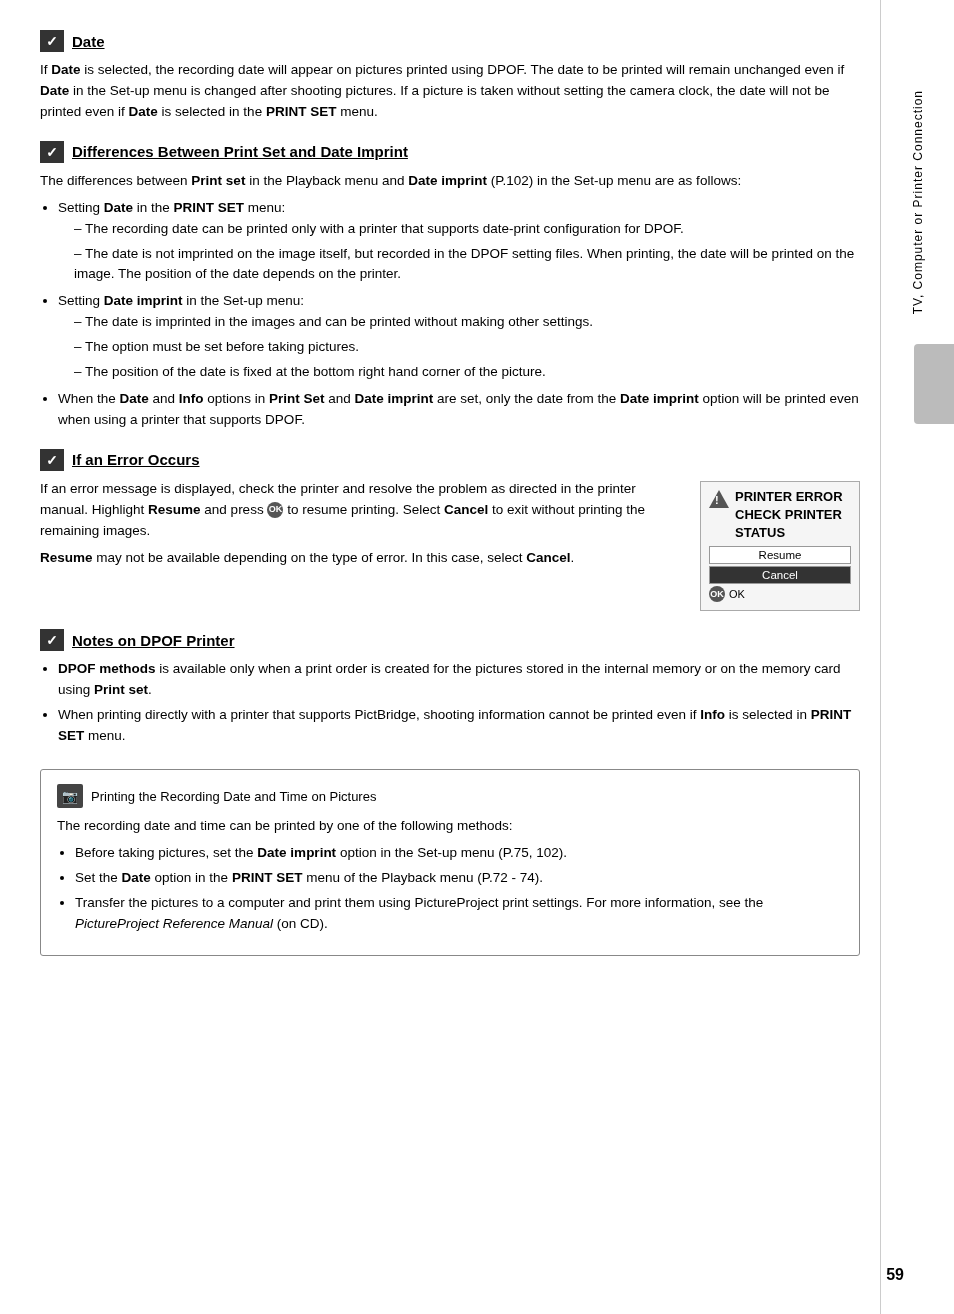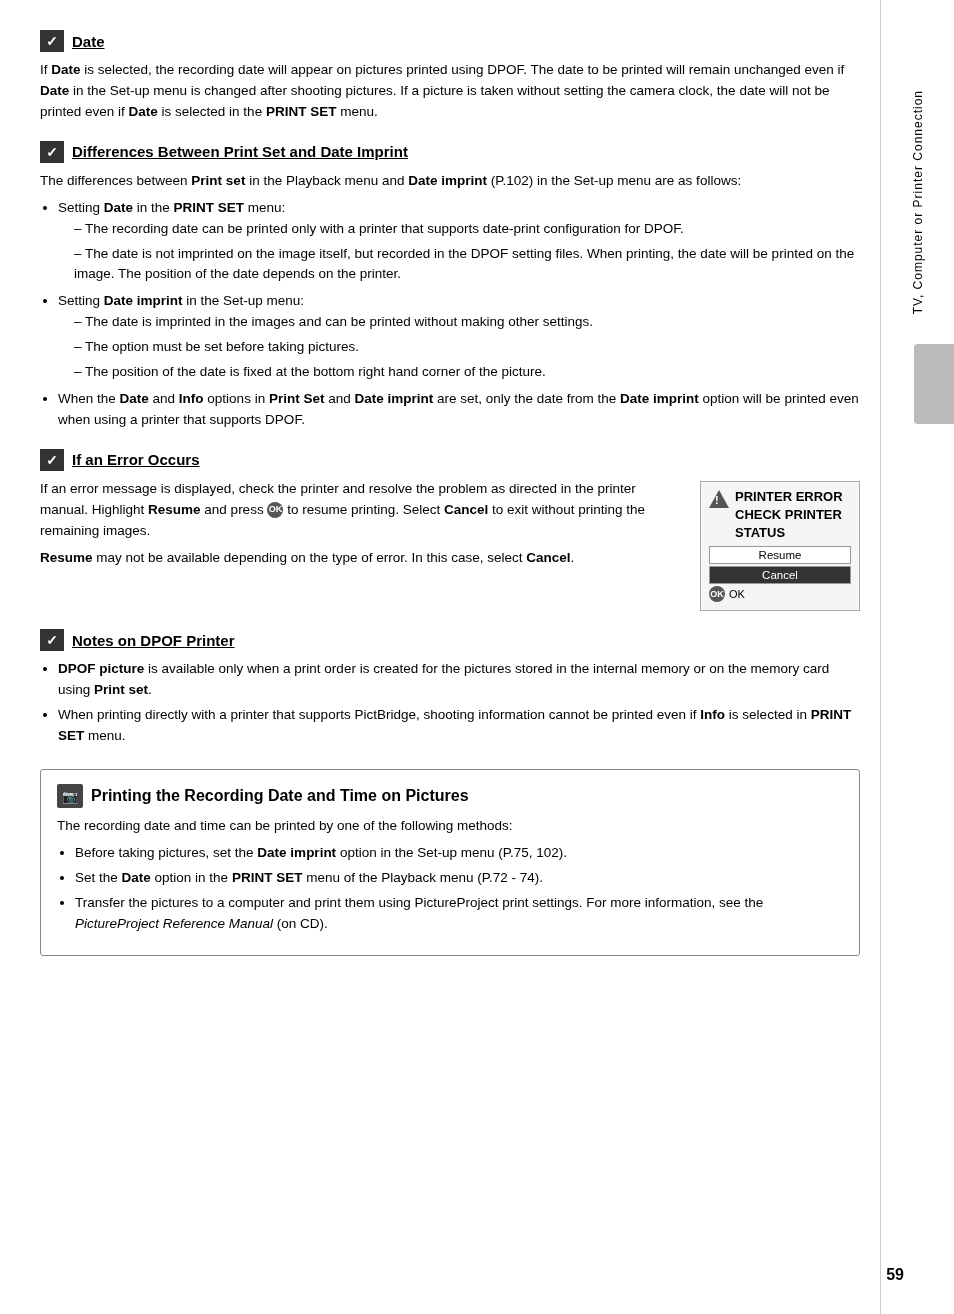--- a/index.html
+++ b/index.html
@@ -194,22 +194,22 @@
       padding: 14px 16px;
       margin-top: 22px;
       margin-bottom: 10px;
     }
     .note-box-heading {
       display: flex;
       align-items: center;
       margin-bottom: 8px;
     }
     .note-box-heading h2 {
-      font-size: 16px;
-      font-weight: bold;
+      font-size: 13px;
+      font-weight: normal;
     }
     .camera-icon-box {
       width: 26px;
       height: 24px;
       background: #444;
       display: inline-flex;
       align-items: center;
       justify-content: center;
       margin-right: 8px;
       flex-shrink: 0;
@@ -301,21 +301,21 @@
         </div>
       </div>
     </div>
 
     <div class="section-heading">
       <span class="check-icon"></span>
       <h2>Notes on DPOF Printer</h2>
     </div>
     <ul>
       <li>
-        <strong>DPOF picture</strong> is available only when a print order is created for the pictures stored in the internal memory or on the memory card using <strong>Print set</strong>.
+        <strong>DPOF methods</strong> is available only when a print order is created for the pictures stored in the internal memory or on the memory card using <strong>Print set</strong>.
       </li>
       <li>
         When printing directly with a printer that supports PictBridge, shooting information cannot be printed even if <strong>Info</strong> is selected in <strong>PRINT SET</strong> menu.
       </li>
     </ul>
 
     <div class="note-box">
       <div class="note-box-heading">
         <span class="camera-icon-box"></span>
         <h2>Printing the Recording Date and Time on Pictures</h2>

